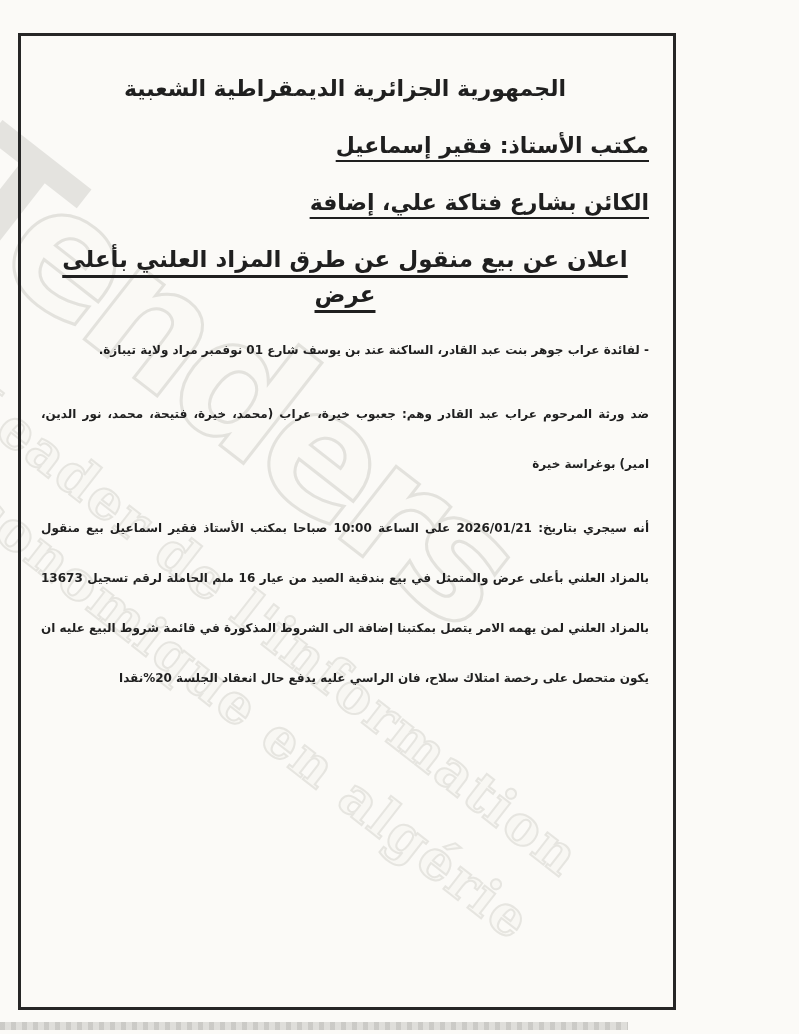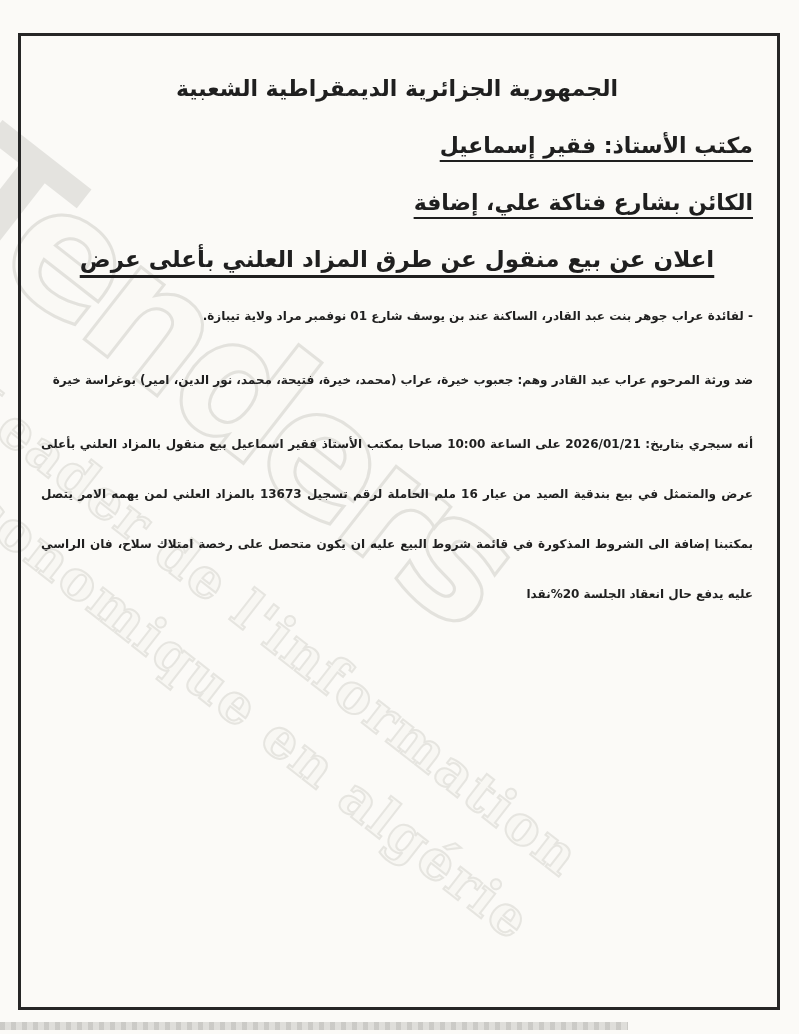--- a/index.html
+++ b/index.html
@@ -55,21 +55,21 @@
     line-height: 1;
   }
   .wm-tag1 { left: -10px; top: 374px; }
   .wm-tag2 { left: -36px; top: 456px; }
 
   
   .frame {
     position: absolute;
     left: 18px;
     top: 33px;
-    width: 762px;
+    width: 658px;
     height: 977px;
     box-sizing: border-box;
     border: 3px solid #262626;
     padding: 18px 24px 0 20px;
     direction: rtl;
     z-index: 2;
     background: transparent;
     color: #1f1f1f;
   }
   .republic {

